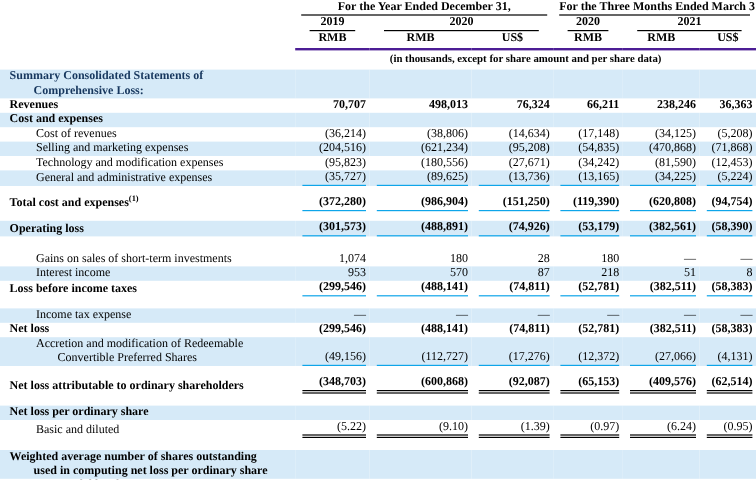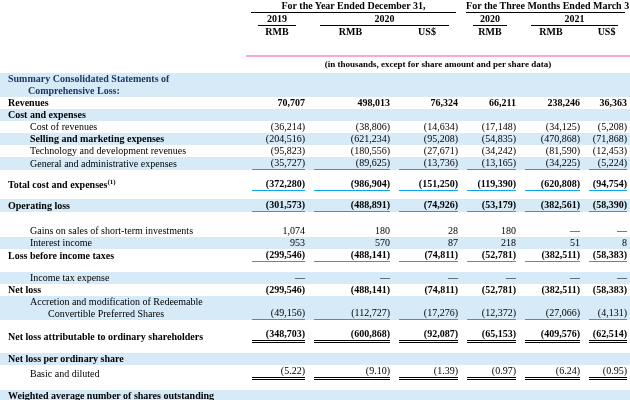--- a/index.html
+++ b/index.html
@@ -5,21 +5,21 @@
   html,body{margin:0;padding:0;background:#ffffff;}
   .sheet{
     width:630px;height:400px;overflow:hidden;background:#fff;
     font-family:"Liberation Serif",serif;color:#000;
   }
   table{border-collapse:collapse;table-layout:fixed;width:630px;font-size:10px;}
   th,td{padding:0;margin:0;vertical-align:bottom;line-height:12px;font-weight:normal;}
   
   .grp{font-weight:bold;text-align:center;border-bottom:1px solid #000;margin:0 5px;white-space:nowrap;}
   .yr{font-weight:bold;text-align:center;border-bottom:1px solid #000;margin:0 12px;}
-  .cur{font-weight:bold;text-align:center;border-bottom:2px solid #f9a8d4;padding-bottom:17px;}
+  .cur{font-weight:bold;text-align:center;border-bottom:2px solid #4c1d95;padding-bottom:2px;}
   .note-cell{text-align:center;font-weight:bold;font-size:9px;padding:2px 0 3px 0;line-height:11px;}
   
   .stripe{background:var(--stripe,#d6eaf8);}
   .lbl{text-align:left;}
   .lbl div{white-space:nowrap;}
   .b{font-weight:bold;}
   .head{color:var(--heading,#17375e);}
   .val{text-align:right;padding-right:3px;}
   .seg{display:block;margin-left:6px;}
   .u1{border-bottom:1px solid #0ea5e9;}
@@ -169,21 +169,21 @@
           </td>
           <td class="val">
             <span class="seg">(34,125)</span>
           </td>
           <td class="val">
             <span class="seg">(5,208)</span>
           </td>
         </tr>
         <tr class="stripe">
           <td class="lbl">
-            <div style="padding-left: 30px; font-weight: bold;">Selling and marketing expenses</div>
+            <div style="padding-left: 30px;">Selling and marketing expenses</div>
           </td>
           <td class="val">
             <span class="seg">(204,516)</span>
           </td>
           <td class="val">
             <span class="seg">(621,234)</span>
           </td>
           <td class="val">
             <span class="seg">(95,208)</span>
           </td>
@@ -192,21 +192,21 @@
           </td>
           <td class="val">
             <span class="seg">(470,868)</span>
           </td>
           <td class="val">
             <span class="seg">(71,868)</span>
           </td>
         </tr>
         <tr>
           <td class="lbl">
-            <div style="padding-left: 30px;">Technology and development revenues</div>
+            <div style="padding-left: 30px;">Technology and modification expenses</div>
           </td>
           <td class="val">
             <span class="seg">(95,823)</span>
           </td>
           <td class="val">
             <span class="seg">(180,556)</span>
           </td>
           <td class="val">
             <span class="seg">(27,671)</span>
           </td>

